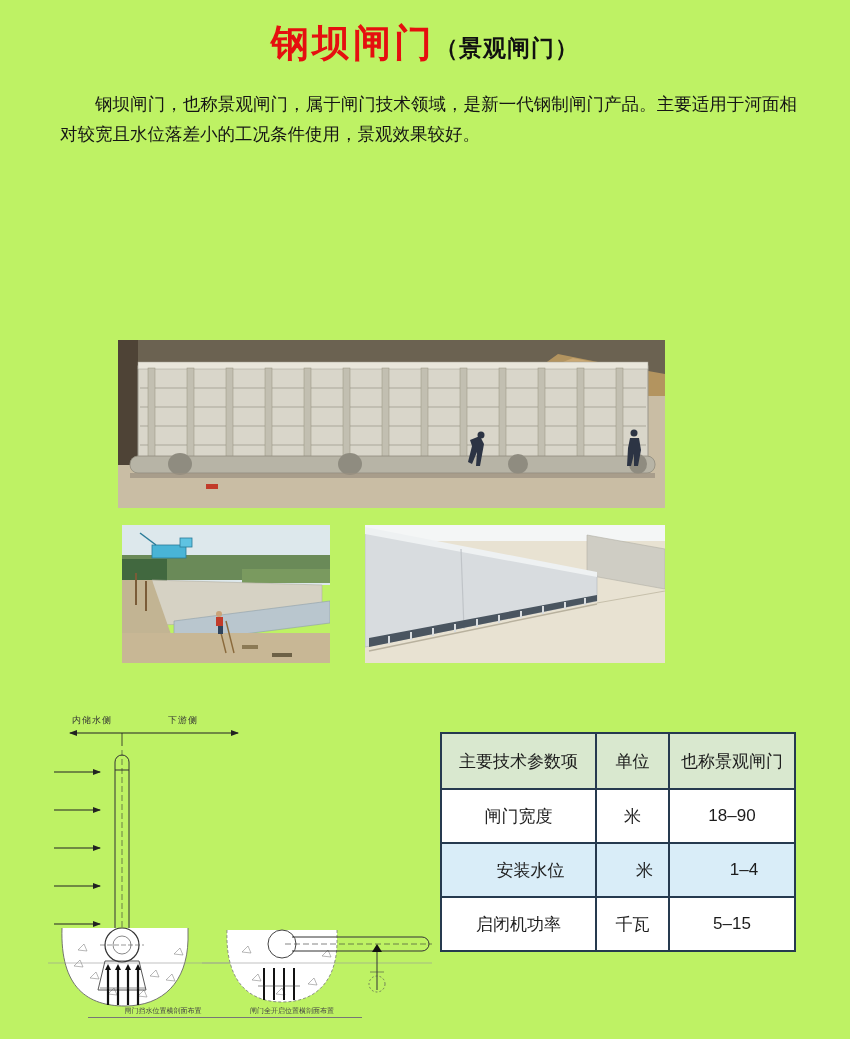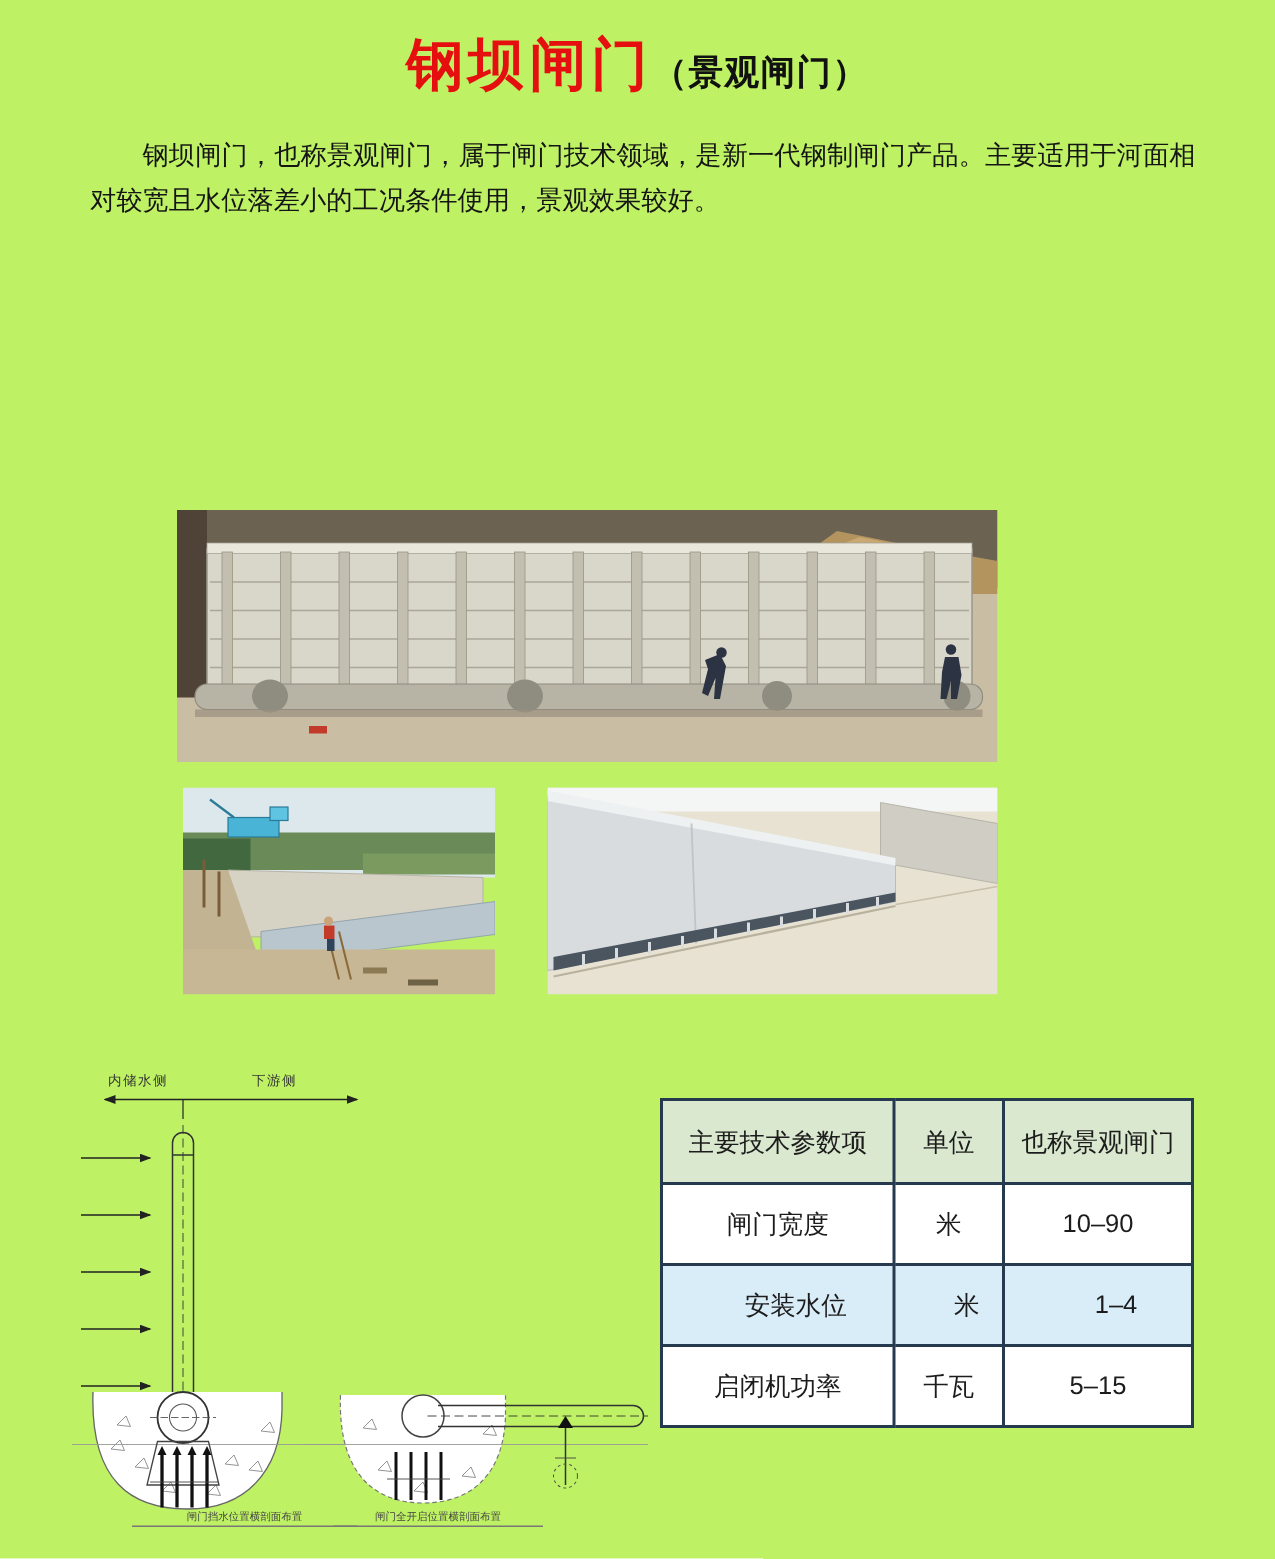--- a/index.html
+++ b/index.html
@@ -279,21 +279,21 @@
       <tr>
         <th>主要技术参数项</th>
         <th>单位</th>
         <th>也称景观闸门</th>
       </tr>
     </thead>
     <tbody>
       <tr>
         <td>闸门宽度</td>
         <td>米</td>
-        <td>10–90</td>
+        <td>18–90</td>
       </tr>
       <tr class="alt">
         <td>安装水位</td>
         <td>米</td>
         <td>1–4</td>
       </tr>
       <tr>
         <td>启闭机功率</td>
         <td>千瓦</td>
         <td>5–15</td>

